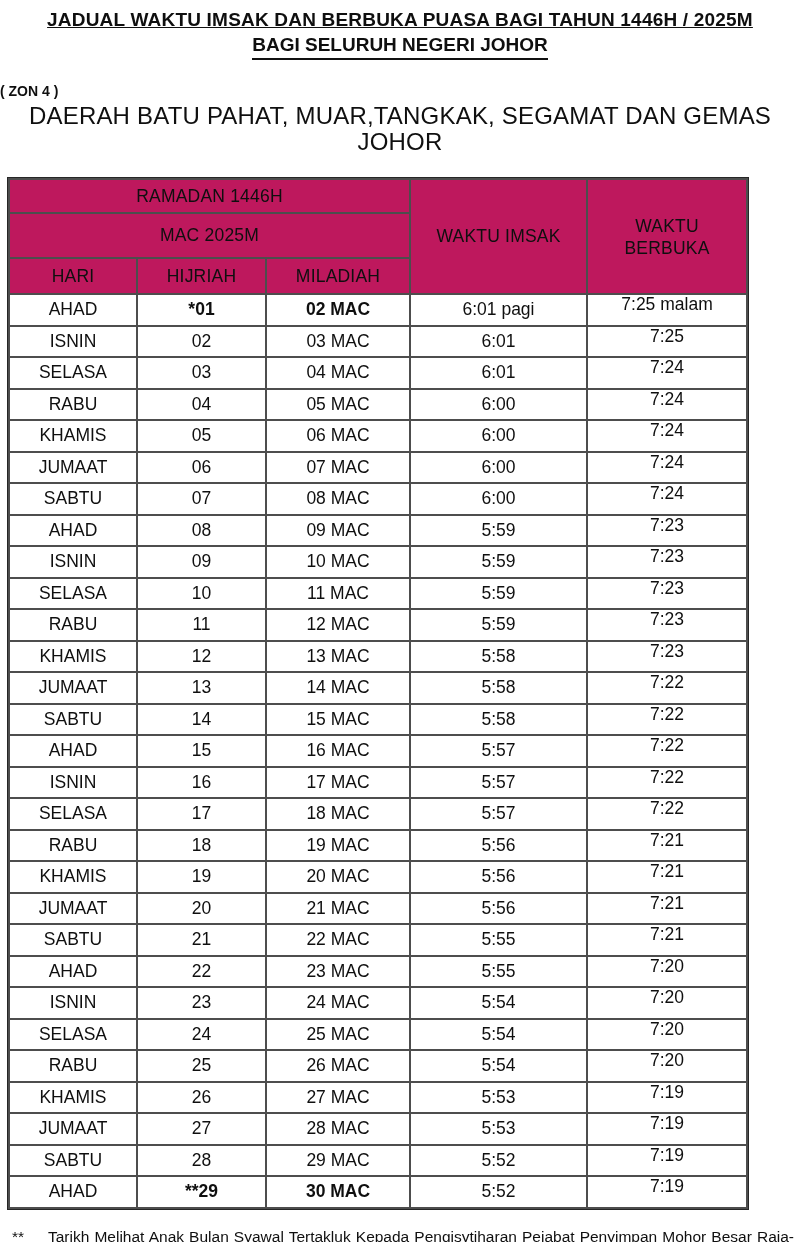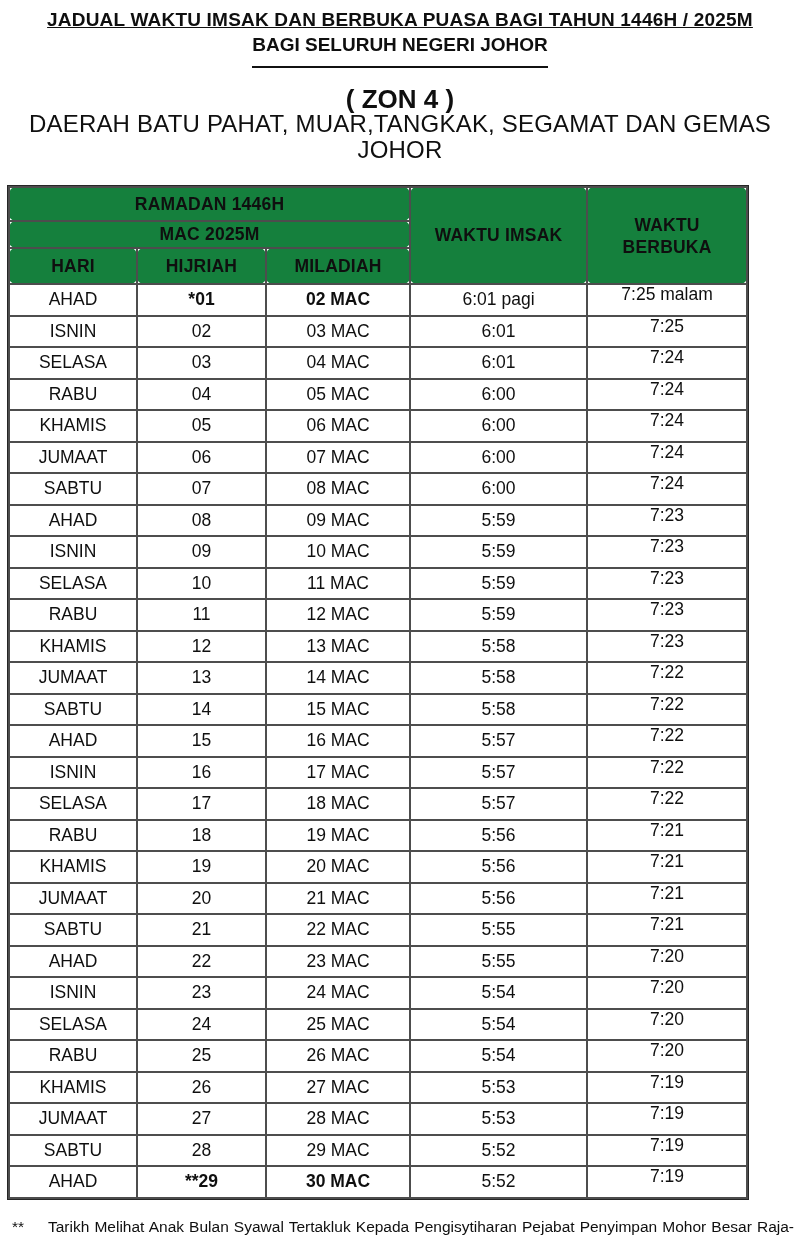--- a/index.html
+++ b/index.html
@@ -21,28 +21,28 @@
     text-decoration: underline;
   }
   .title-sub {
     font-size: 19px;
     font-weight: bold;
     line-height: 25px;
   }
   .title-sub .underline {
     display: inline-block;
     border-bottom: 2.5px solid #111;
-    padding-bottom: 9px;
+    padding-bottom: 1px;
     text-align: center;
   }
   .zone-line {
     margin-top: 19px;
-    font-size: 26px;
+    font-size: 14px;
     font-weight: bold;
-    text-align: center;
+    text-align: left;
     line-height: 24px;
   }
   .district-line {
     font-size: 24px;
     text-align: center;
     line-height: 26px;
     letter-spacing: 0.2px;
   }
   table.schedule {
     border-collapse: collapse;
@@ -53,27 +53,26 @@
   }
   table.schedule th, table.schedule td {
     border: 2px solid #4d4d4d;
     text-align: center;
     vertical-align: middle;
     font-size: 17.5px;
     overflow: hidden;
   }
   table.schedule { border: 2px solid #262626; outline: 1px solid #262626; }
   table.schedule th {
-    background: #15803d;
-    font-weight: bold;
+    background: #be185d;
+    font-weight: normal;
     letter-spacing: 0.2px;
-    border-radius: 7px;
   }
   tr.hdr-row-1 th { height: 34px; }
-  tr.hdr-row-2 th { height: 27px; }
+  tr.hdr-row-2 th { height: 45px; }
   tr.hdr-row-3 th { height: 36px; }
   table.schedule tbody td { height: 31.5px; background: #ffffff; }
   td.bold { font-weight: bold; }
   .wrap-label {
     display: inline-block;
     max-width: 105px;
     line-height: 22px;
   }
   .berbuka-val {
     position: relative;

